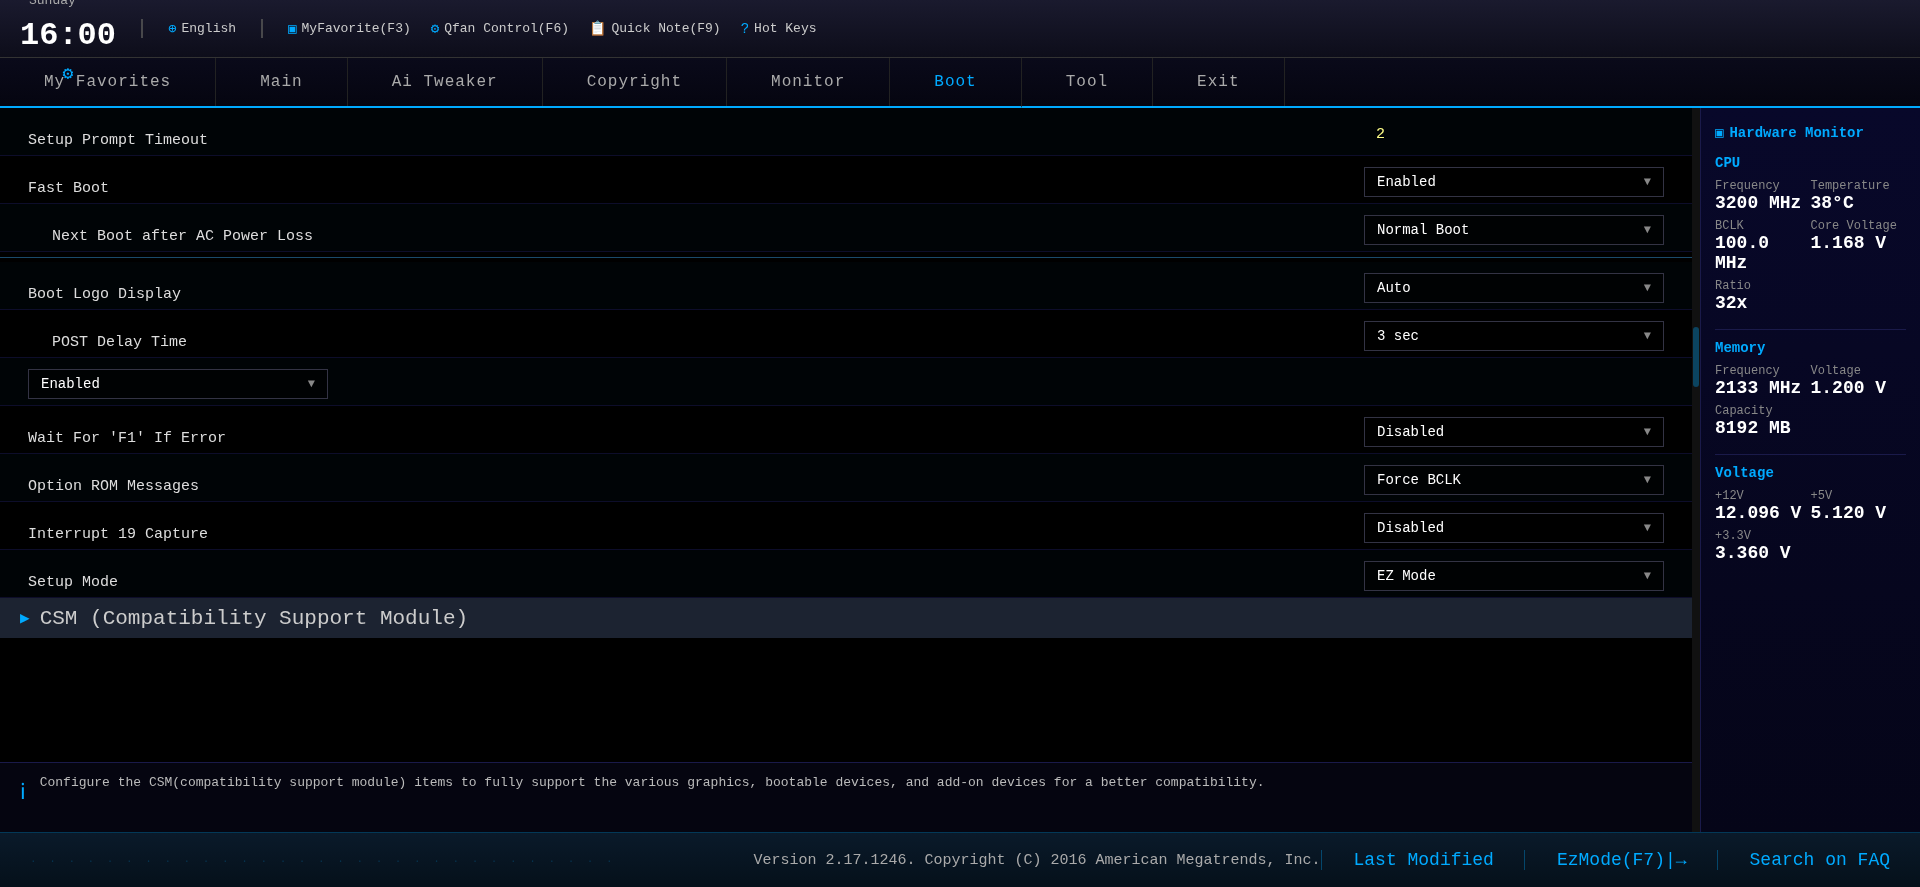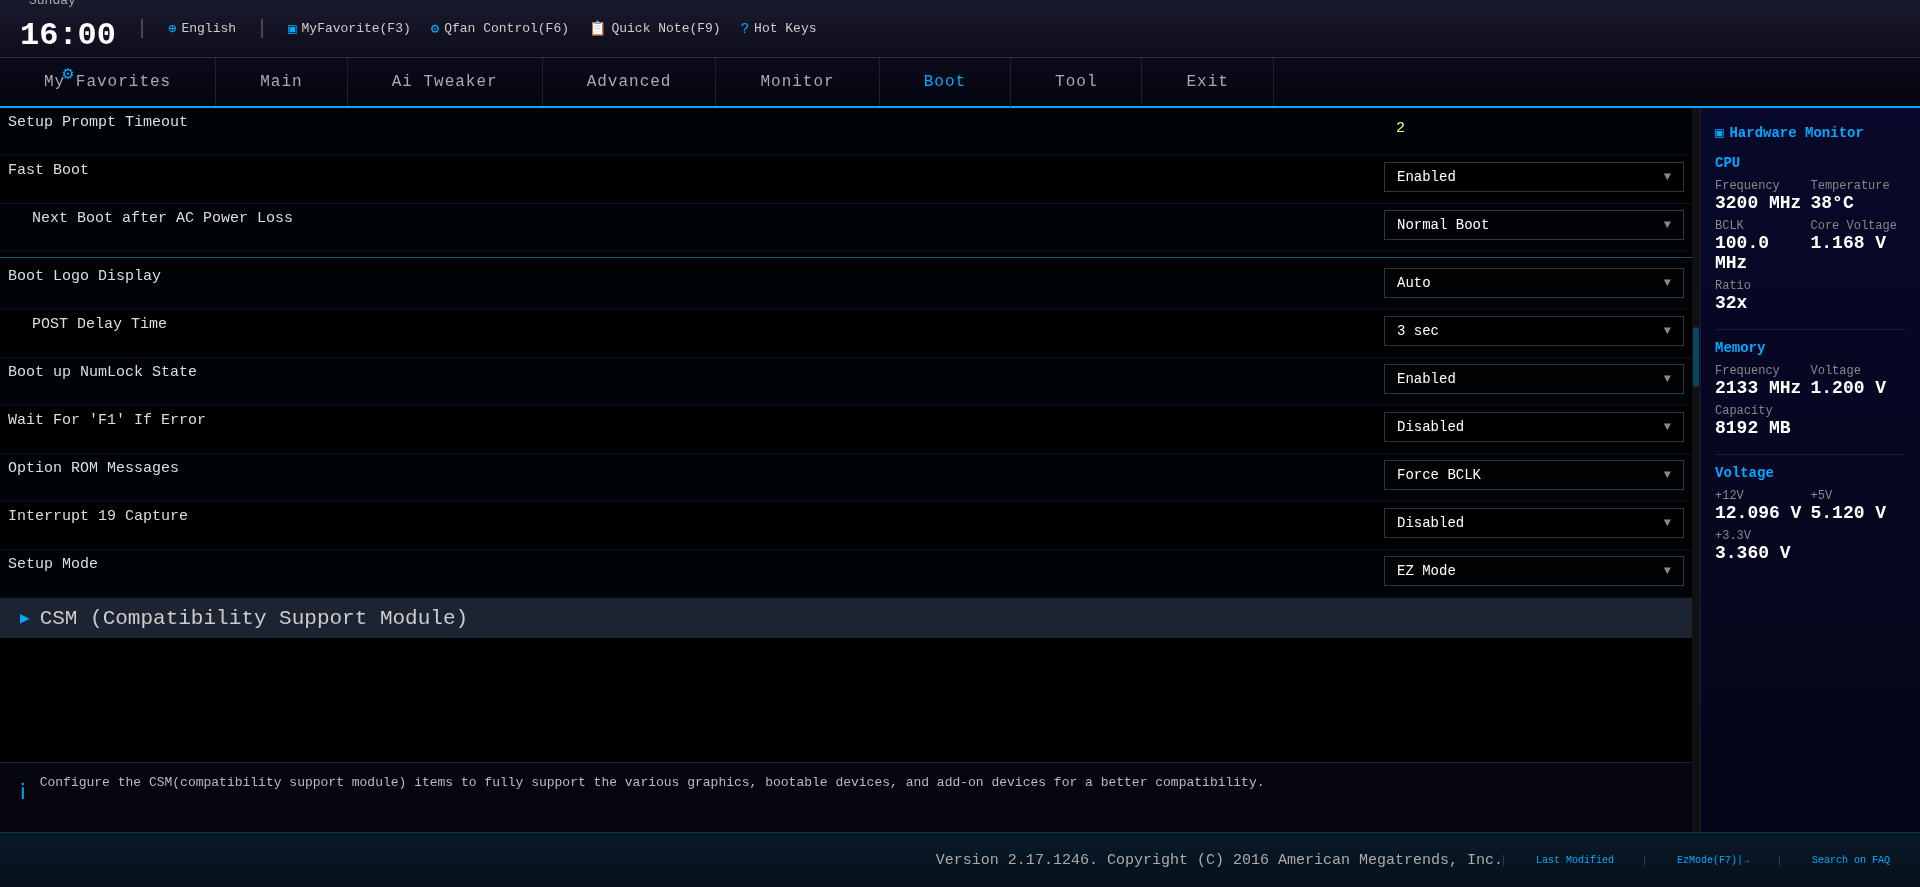--- a/index.html
+++ b/index.html
@@ -77,24 +77,24 @@
       border-bottom: 2px solid #0af;
       margin-bottom: -2px;
     }
 
     
     .settings-table {
       width: 100%;
     }
     .setting-row {
       display: flex;
-      align-items: flex-start;
+      align-items: flex-end;
       min-height: 48px;
       border-bottom: 1px solid #0d0d2a;
-      padding: 6px 8px;
+      padding: 6px 28px;
     }
     .setting-row:nth-child(odd) {
       background: rgba(0,50,80,0.08);
     }
     .setting-label {
       color: #ddd;
       font-size: 15px;
       flex: 1;
     }
     .setting-label.indented {
@@ -233,21 +233,21 @@
       color: #aaa;
       font-size: 15px;
       text-align: center;
     }
     .footer-right {
       display: flex;
       gap: 30px;
     }
     .footer-btn {
       color: #0af;
-      font-size: 10px;
+      font-size: 18px;
       cursor: pointer;
       border-left: 1px solid #0af5;
       padding-left: 32px;
     }
 
     
     .scroll-bar {
       width: 8px;
       background: #111;
       position: relative;
@@ -327,21 +327,21 @@
   <div class="nav-item">
     <span>My Favorites</span>
   </div>
   <div class="nav-item">
     <span>Main</span>
   </div>
   <div class="nav-item">
     <span>Ai Tweaker</span>
   </div>
   <div class="nav-item">
-    <span>Advanced</span>
+    <span>Copyright</span>
   </div>
   <div class="nav-item">
     <span>Monitor</span>
   </div>
   <div class="nav-item active">
     <span>Boot</span>
   </div>
   <div class="nav-item">
     <span>Tool</span>
   </div>
@@ -392,21 +392,20 @@
 
           <div class="setting-row">
             <span class="setting-label indented">POST Delay Time</span>
             <div class="setting-value">
               <span>3 sec</span>
               <span class="dropdown-arrow">▼</span>
             </div>
           </div>
 
           <div class="setting-row">
-            <span class="setting-label">Boot up NumLock State</span>
             <div class="setting-value">
               <span>Enabled</span>
               <span class="dropdown-arrow">▼</span>
             </div>
           </div>
 
           <div class="setting-row">
             <span class="setting-label">Wait For 'F1' If Error</span>
             <div class="setting-value">
               <span>Disabled</span>

